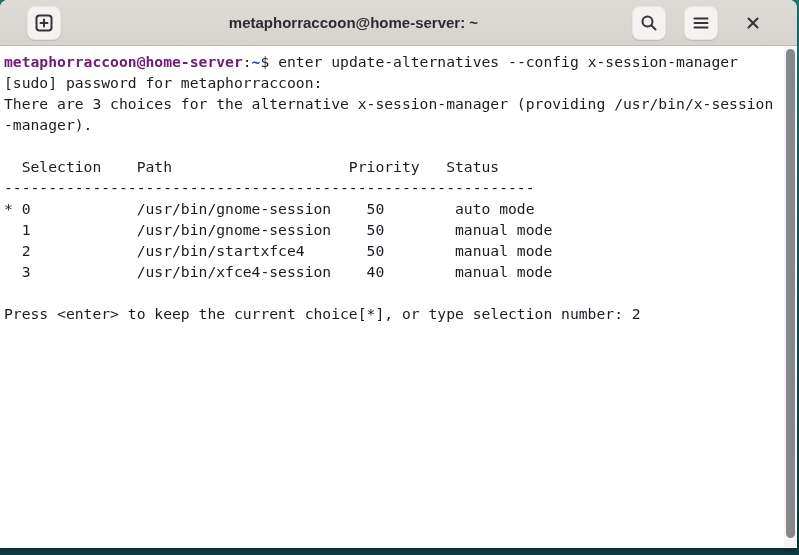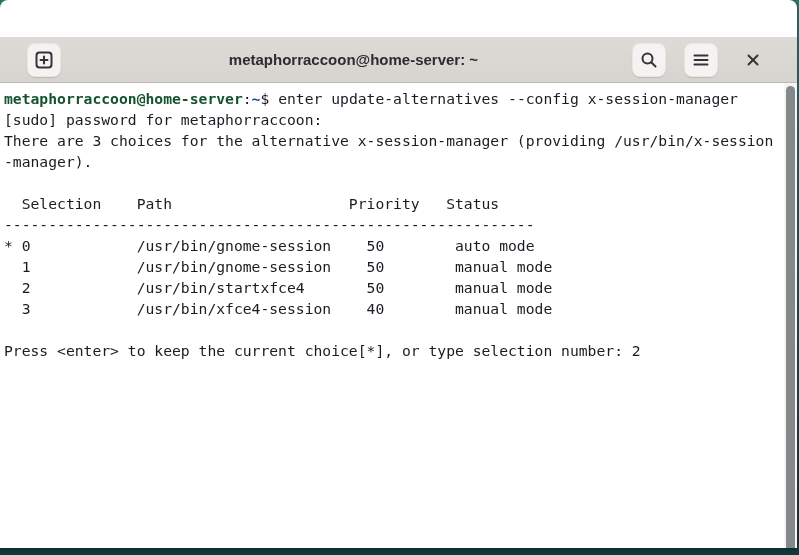--- a/index.html
+++ b/index.html
@@ -21,21 +21,20 @@
     box-shadow: 0 1px 4px rgba(0,0,0,0.4);
   }
 
   .titlebar {
     height: 46px;
     background: linear-gradient(180deg, #dedad5 0%, #d7d3ce 100%);
     border-bottom: 1px solid #bfbab4;
     display: flex; align-items: center;
     position: relative;
     padding: 0 27px;
-    margin-top: 37px;
   }
   .tb-btn {
     width: 34px; height: 34px;
     border: none; border-radius: 8px;
     background: #f5f3f1;
     box-shadow: 0 1px 1px rgba(0,0,0,0.12), inset 0 0 0 1px rgba(0,0,0,0.05);
     display: flex; align-items: center; justify-content: center;
     cursor: pointer; flex: 0 0 auto;
   }
   .tb-btn.flat { background: transparent; box-shadow: none; }
@@ -53,21 +52,21 @@
     width: 797px; height: 501px;
     background: #ffffff;
   }
   .term-text {
     position: absolute; left: 4px; top: 5px; right: 17px;
     font-family: "DejaVu Sans Mono", "Liberation Mono", monospace;
     font-size: 14.7px; line-height: 21px;
     color: #1c1a22;
     white-space: pre;
   }
-  .prompt-green { color: #14532d; font-weight: bold; text-align: right; }
+  .prompt-green { color: #701a75; font-weight: bold; text-align: right; }
   .prompt-blue  { color: #12488b; font-weight: bold; }
 
   .scrollbar {
     position: absolute; right: 0; top: 0; bottom: 0;
     width: 13px;
     background: #f6f5f4;
   }
   .scrollbar .thumb {
     position: absolute; left: 2px; top: 3px;
     width: 9px; height: 489px;

